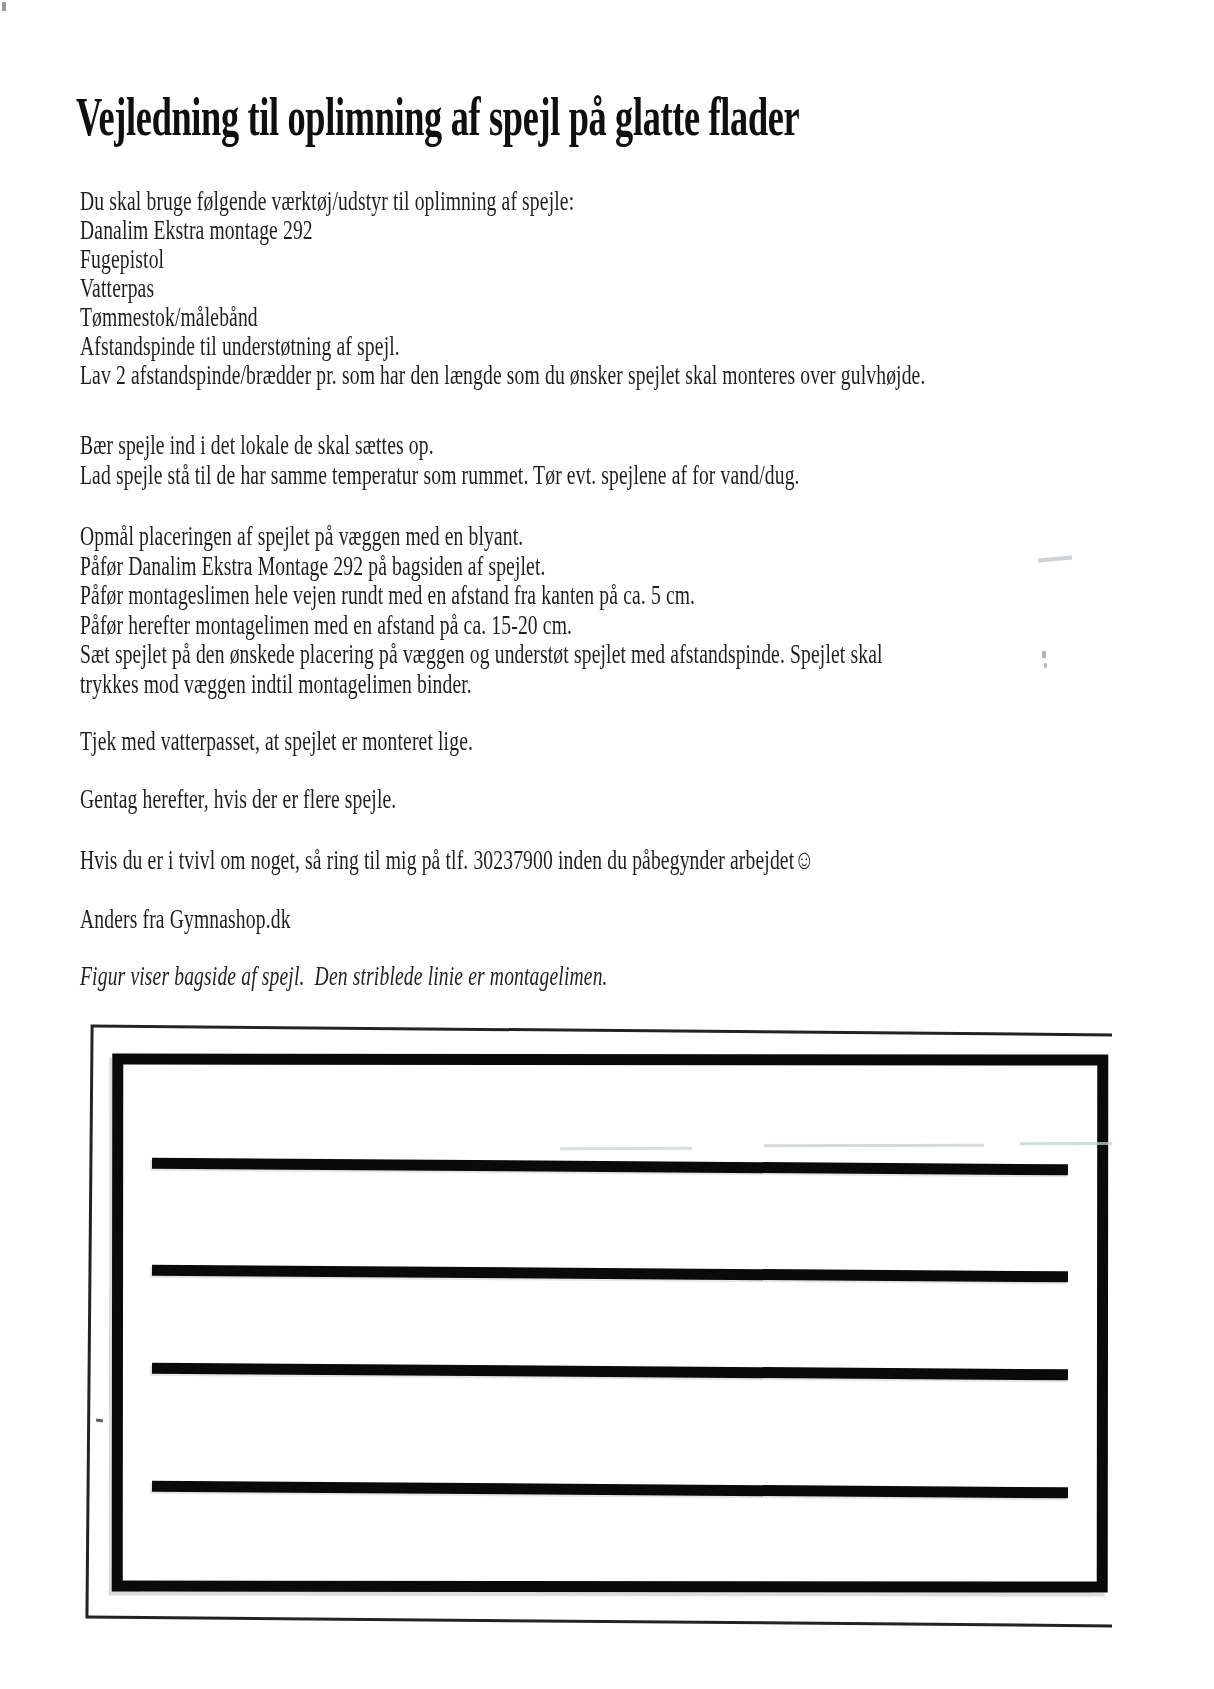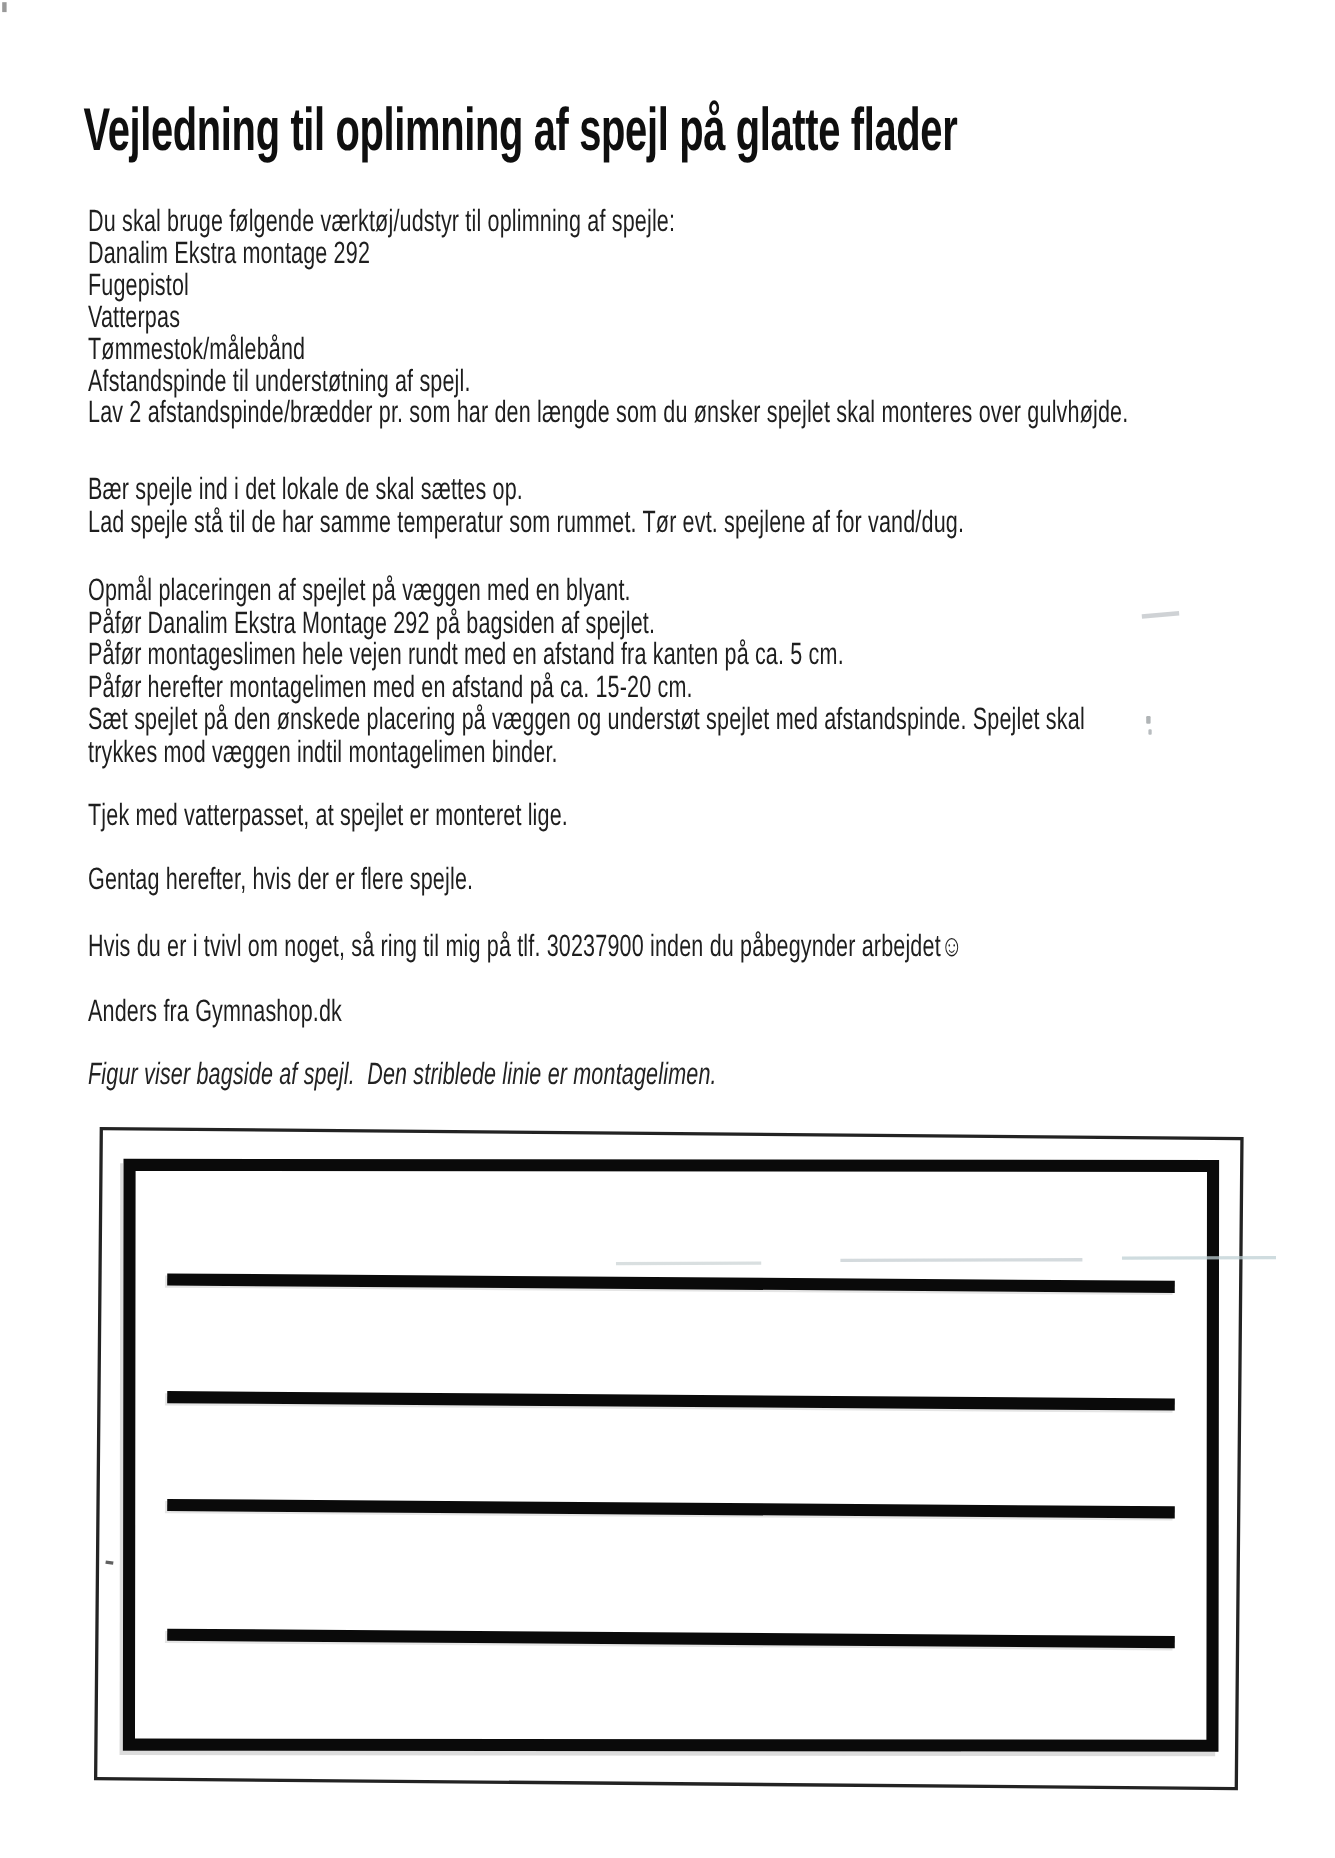--- a/index.html
+++ b/index.html
@@ -1,23 +1,22 @@
 <!DOCTYPE html>
 <html><head>
 <meta charset="utf-8">
 <style>
   html,body{margin:0;padding:0;background:#ffffff;}
   .page{
     position:relative;
     width:1112px;
     height:1689px;
     background:#ffffff;
-    font-family:Liberation Sans, sans-serif;
+    font-family:Liberation Serif, serif;
     overflow:hidden;
-    padding-left:48px;
   }
   .doc-title{
     position:absolute;
     left:76px; top:88px;
     font-size:55px;
     line-height:58px;
     font-weight:bold;
     color:#0f0f0f;
     white-space:pre;
     transform:scaleX(0.66);

